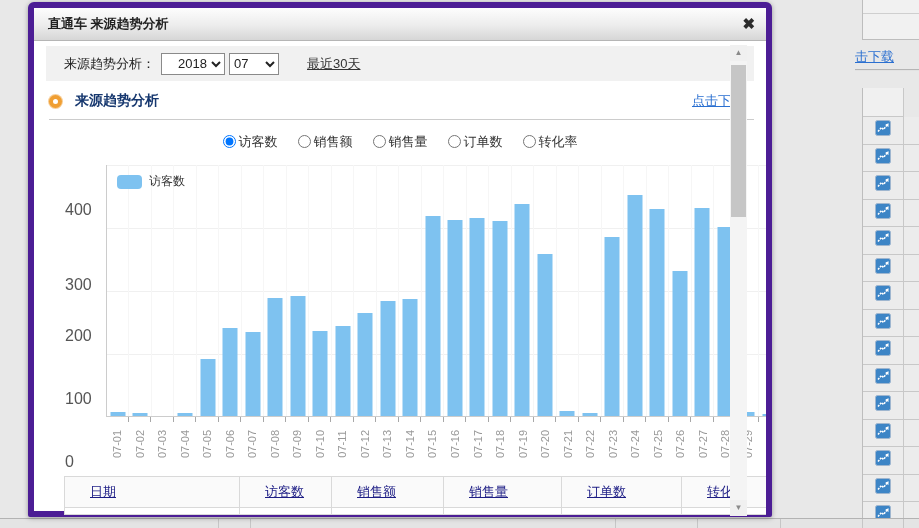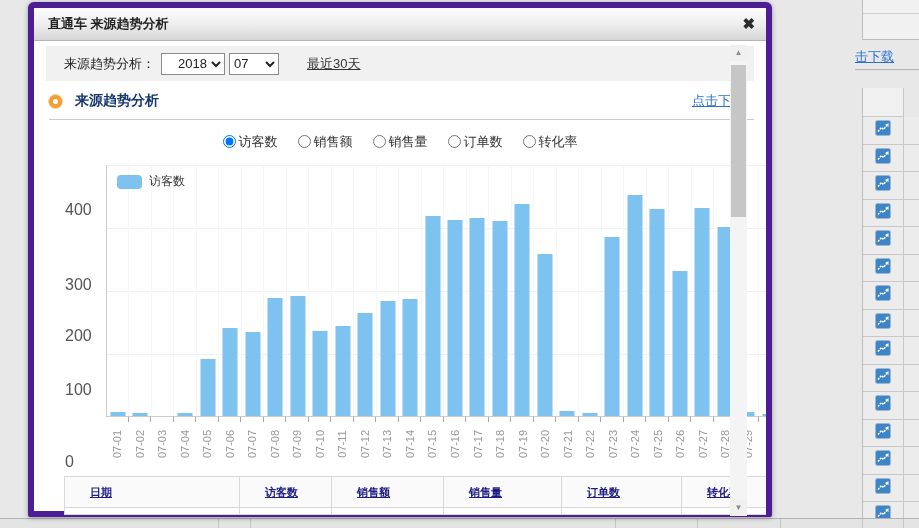--- a/index.html
+++ b/index.html
@@ -78,21 +78,21 @@
   .tick { flex:1; border-right:1px solid #a8a8a8; }
   #xlabels { margin-left:42px; width:698px; height:44px; display:flex; }
   .xlab { flex:1; position:relative; }
   .xlab span { position:absolute; left:50%; top:50%;
     transform:translate(-50%,-50%) rotate(-90deg); white-space:nowrap;
     font-size:11px; color:#999; }
 
   
   #data-table { margin:10px 0 0 30px; width:745px; border-collapse:collapse; table-layout:fixed; }
   #data-table th { border:1px solid #d9d9d9; background:#fafafa; height:31px;
-    text-align:left; padding-left:25px; font-size:11px; font-weight:bold; }
+    text-align:left; padding-left:25px; font-size:13px; font-weight:normal; }
   #data-table th a { color:#1d1d85; text-decoration:underline; cursor:pointer; }
   #data-table td { border:1px solid #d9d9d9; height:7px; background:#fff; }
 </style>
 </head>
 <body>
 <div id="stage">
 
   <div id="bg-right">
     <div id="bg-topbox">
       <div class="inner-divider"></div>
@@ -378,21 +378,21 @@
               </div>
               <div class="slot">
                 <div class="bar" title="07-31 访客数: 353" style="height: 222px; background: rgb(126, 194, 240);"></div>
               </div>
             </div>
             <div id="legend">
             <span id="legend-swatch" style="background: rgb(126, 194, 240);"></span>
             <span id="legend-label">访客数</span>
           </div>
         <div class="ylab" style="top: 244px;">0</div>
-            <div class="ylab" style="top: 172px;">100</div>
+            <div class="ylab" style="top: 181px;">100</div>
             <div class="ylab" style="top: 118px;">200</div>
             <div class="ylab" style="top: 67px;">300</div>
             <div class="ylab" style="top: -8px;">400</div>
           </div>
         <div id="tickrow">
             <div class="tick"></div>
             <div class="tick"></div>
             <div class="tick"></div>
             <div class="tick"></div>
             <div class="tick"></div>

